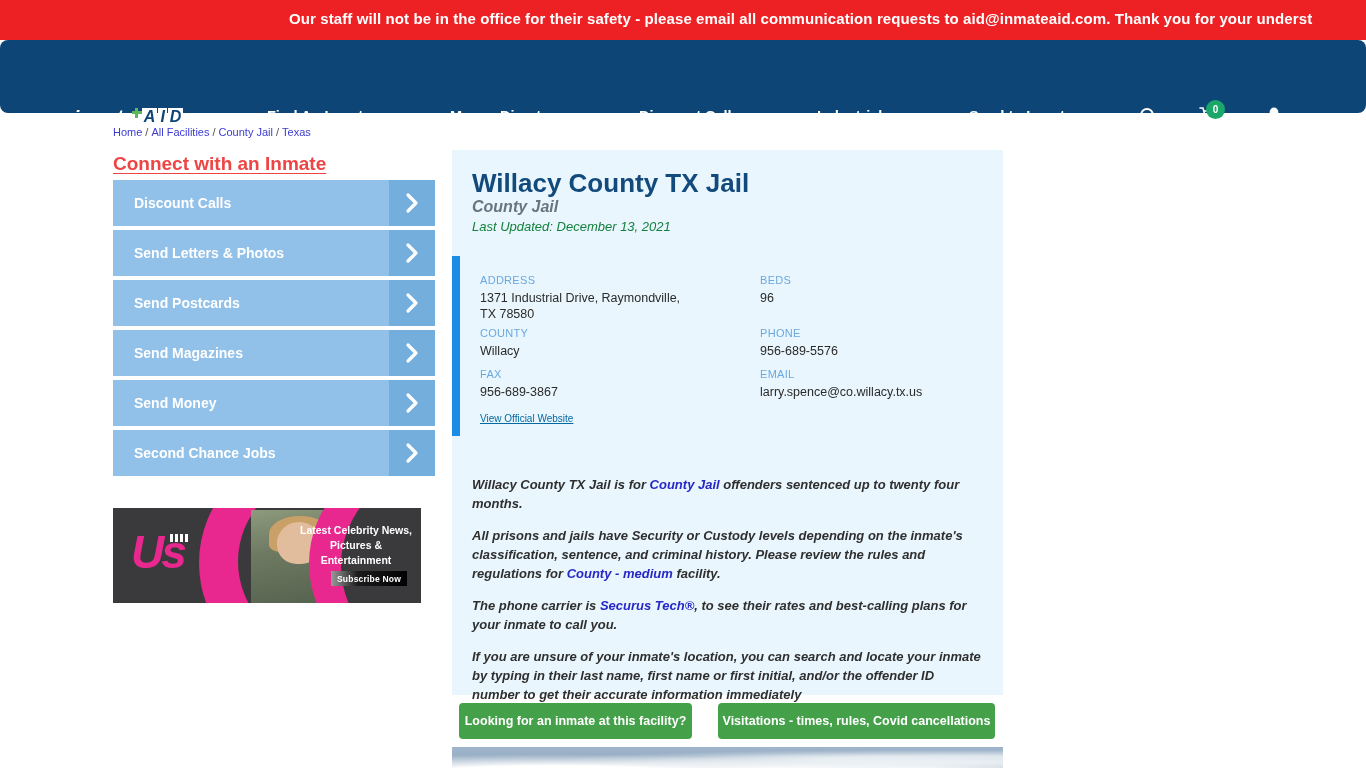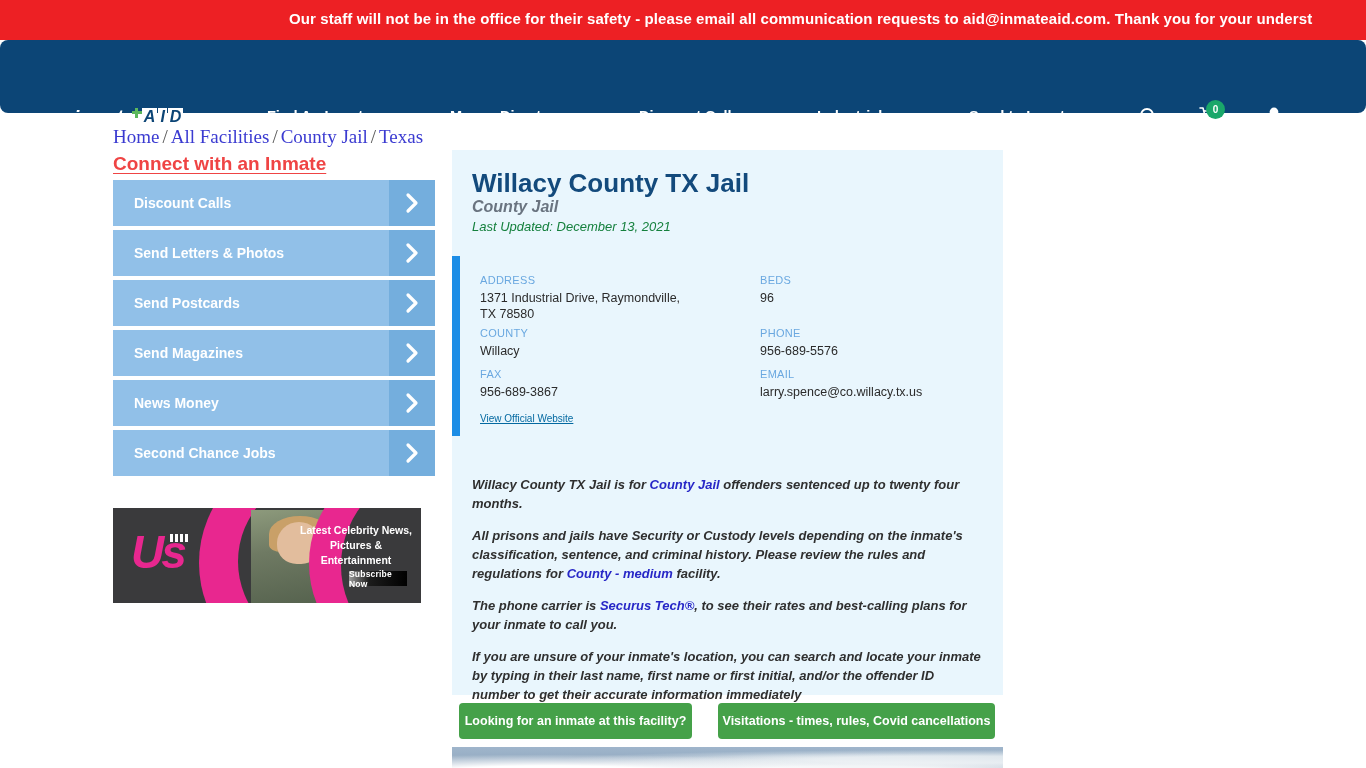--- a/index.html
+++ b/index.html
@@ -99,21 +99,21 @@
     position: absolute; left: 1206px; top: 60px;
     width: 19px; height: 19px; border-radius: 50%;
     background: #1aa76a; color: #ffffff;
     font-size: 10px; font-weight: bold;
     display: flex; align-items: center; justify-content: center;
   }
 
   
   .breadcrumb {
     position: absolute; left: 113px; top: 126px;
-    font-size: 19px; color: #333333; font-family: Liberation Serif, serif;
+    font-size: 11px; color: #333333;
   }
   .breadcrumb a { color: #3b3bd1; text-decoration: none; cursor: pointer; }
   .breadcrumb .sep { color: #555555; margin: 0 3px; }
 
   
   .sidebar-title {
     position: absolute; left: 113px; top: 153px;
     font-size: 19px; font-weight: bold; color: #ef4444;
     text-decoration: underline;
     text-underline-offset: 3px;
@@ -195,21 +195,21 @@
   }
   .ad-us-bars i { width: 3px; height: 8px; background: #ffffff; display: block; }
   .ad-copy {
     position: absolute; right: 6px; top: 15px;
     width: 118px;
     color: #ffffff; font-size: 10.5px; font-weight: bold;
     text-align: center; line-height: 15px;
   }
   .ad-cta {
     position: absolute; right: 14px; top: 63px;
-    width: 58px; height: 15px;
+    width: 76px; height: 15px;
     background: linear-gradient(to right, #9a9a9a 0%, #1c1c1c 35%, #000 100%);
     color: #ffffff; font-size: 8.5px; font-weight: bold;
     display: flex; align-items: center; justify-content: center;
     letter-spacing: .2px;
   }
 
   
   .card {
     position: absolute; left: 452px; top: 150px;
     width: 551px; height: 545px;
@@ -367,21 +367,21 @@
   </div>
   <div class="side-btn">
     <span class="side-btn-label">Send Magazines</span>
     <span class="side-btn-arrow">
         <svg width="17" height="24" viewBox="0 0 17 24">
           <polyline points="4,4 12,12 4,20" fill="none" stroke="#fff" stroke-width="3.2" stroke-linecap="round" stroke-linejoin="round"></polyline>
         </svg>
       </span>
   </div>
   <div class="side-btn">
-    <span class="side-btn-label">News Money</span>
+    <span class="side-btn-label">Send Money</span>
     <span class="side-btn-arrow">
         <svg width="17" height="24" viewBox="0 0 17 24">
           <polyline points="4,4 12,12 4,20" fill="none" stroke="#fff" stroke-width="3.2" stroke-linecap="round" stroke-linejoin="round"></polyline>
         </svg>
       </span>
   </div>
   <div class="side-btn">
     <span class="side-btn-label">Second Chance Jobs</span>
     <span class="side-btn-arrow">
         <svg width="17" height="24" viewBox="0 0 17 24">

